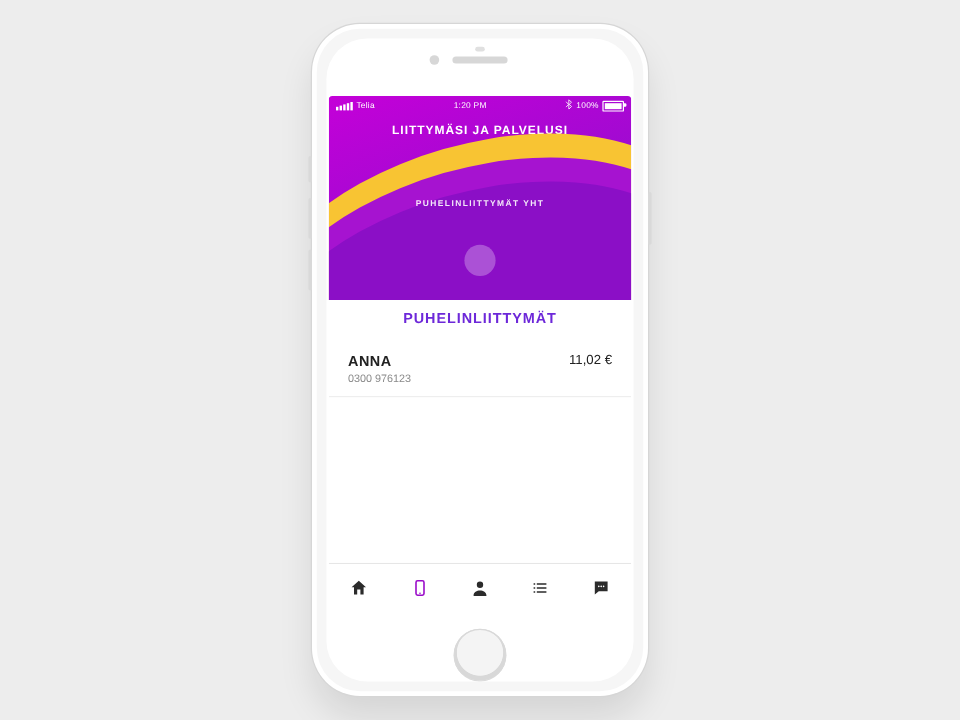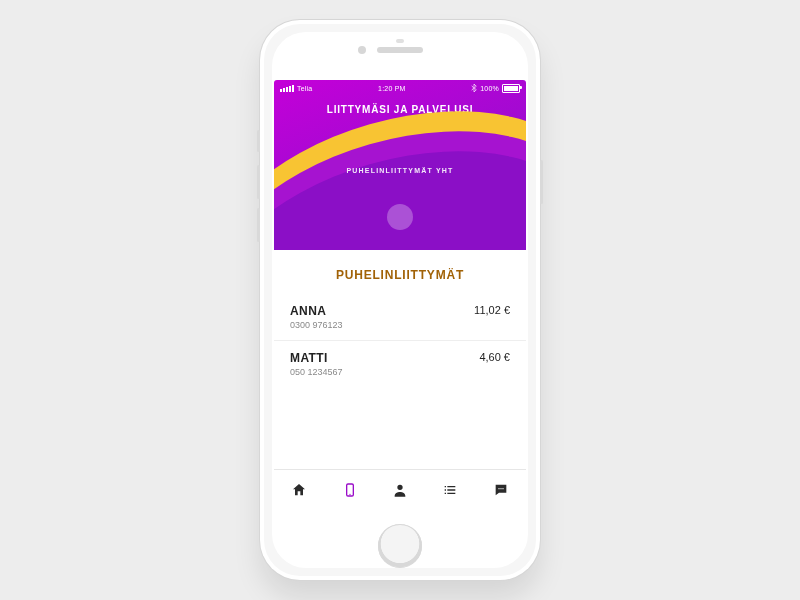--- a/index.html
+++ b/index.html
@@ -39,21 +39,21 @@
   .hero .swoosh{position:absolute;left:-70px;right:-70px;bottom:-90px;height:220px;border-radius:50%;background:#f8c433;transform:rotate(-16deg);}
   .hero .swoosh2{position:absolute;left:-70px;right:-70px;bottom:-110px;height:220px;border-radius:50%;background:#a613d0;transform:rotate(-16deg);}
   .hero .swoosh3{position:absolute;left:-70px;right:-70px;bottom:-130px;height:220px;border-radius:50%;background:#8b0fc6;transform:rotate(-16deg);}
   .hero h1{margin:8px 0 0;font-size:10px;font-weight:800;letter-spacing:.8px;}
   .hero .amount{margin-top:14px;font-size:30px;font-weight:800;letter-spacing:.5px;}
   .hero .sub{margin-top:4px;font-size:7px;font-weight:800;letter-spacing:1.2px;opacity:.9;}
   .dot{position:absolute;left:50%;transform:translateX(-50%);bottom:20px;width:26px;height:26px;border-radius:50%;background:rgba(255,255,255,.28);}
 
   
   .section{flex:1;background:#fff;position:relative;}
-  .sec-title{color:#a16207;font-weight:800;font-size:12px;letter-spacing:.8px;text-align:center;margin:18px 0 12px;}
+  .sec-title{color:#6d28d9;font-weight:800;font-size:12px;letter-spacing:.8px;text-align:center;margin:8px 0 12px;}
   .row{display:flex;justify-content:space-between;padding:10px 16px;}
   .row .left .name{font-size:12px;font-weight:800;letter-spacing:.4px;color:#222;}
   .row .left .num{font-size:9px;color:#8a8a8a;margin-top:2px;}
   .row .price{font-size:11px;color:#222;}
   .divider{height:1px;background:#eee;margin:0 0;}
 
   
   .tabs{height:40px;flex:0 0 40px;border-top:1px solid #e6e6e6;display:flex;align-items:center;justify-content:space-around;background:#fff;}
   .tab{display:flex;flex-direction:column;align-items:center;justify-content:center;width:20%;height:100%;}
   .tab svg{width:16px;height:16px;}
@@ -120,27 +120,20 @@
         <div class="sec-title">PUHELINLIITTYMÄT</div>
 
         <div class="row">
           <div class="left">
             <div class="name">ANNA</div>
             <div class="num">0300 976123</div>
           </div>
           <div class="price">11,02 €</div>
         </div>
         <div class="divider"></div>
-        <div class="row">
-          <div class="left">
-            <div class="name">MATTI</div>
-            <div class="num">050 1234567</div>
-          </div>
-          <div class="price">4,60 €</div>
-        </div>
       </div>
 
       <div class="tabs">
         <div class="tab">
           <svg viewBox="0 0 24 24">
               <path class="ico" d="M12 3l9 8h-3v9h-4v-6H10v6H6v-9H3z"></path>
             </svg>
         </div>
         <div class="tab active">
           <svg viewBox="0 0 24 24">

